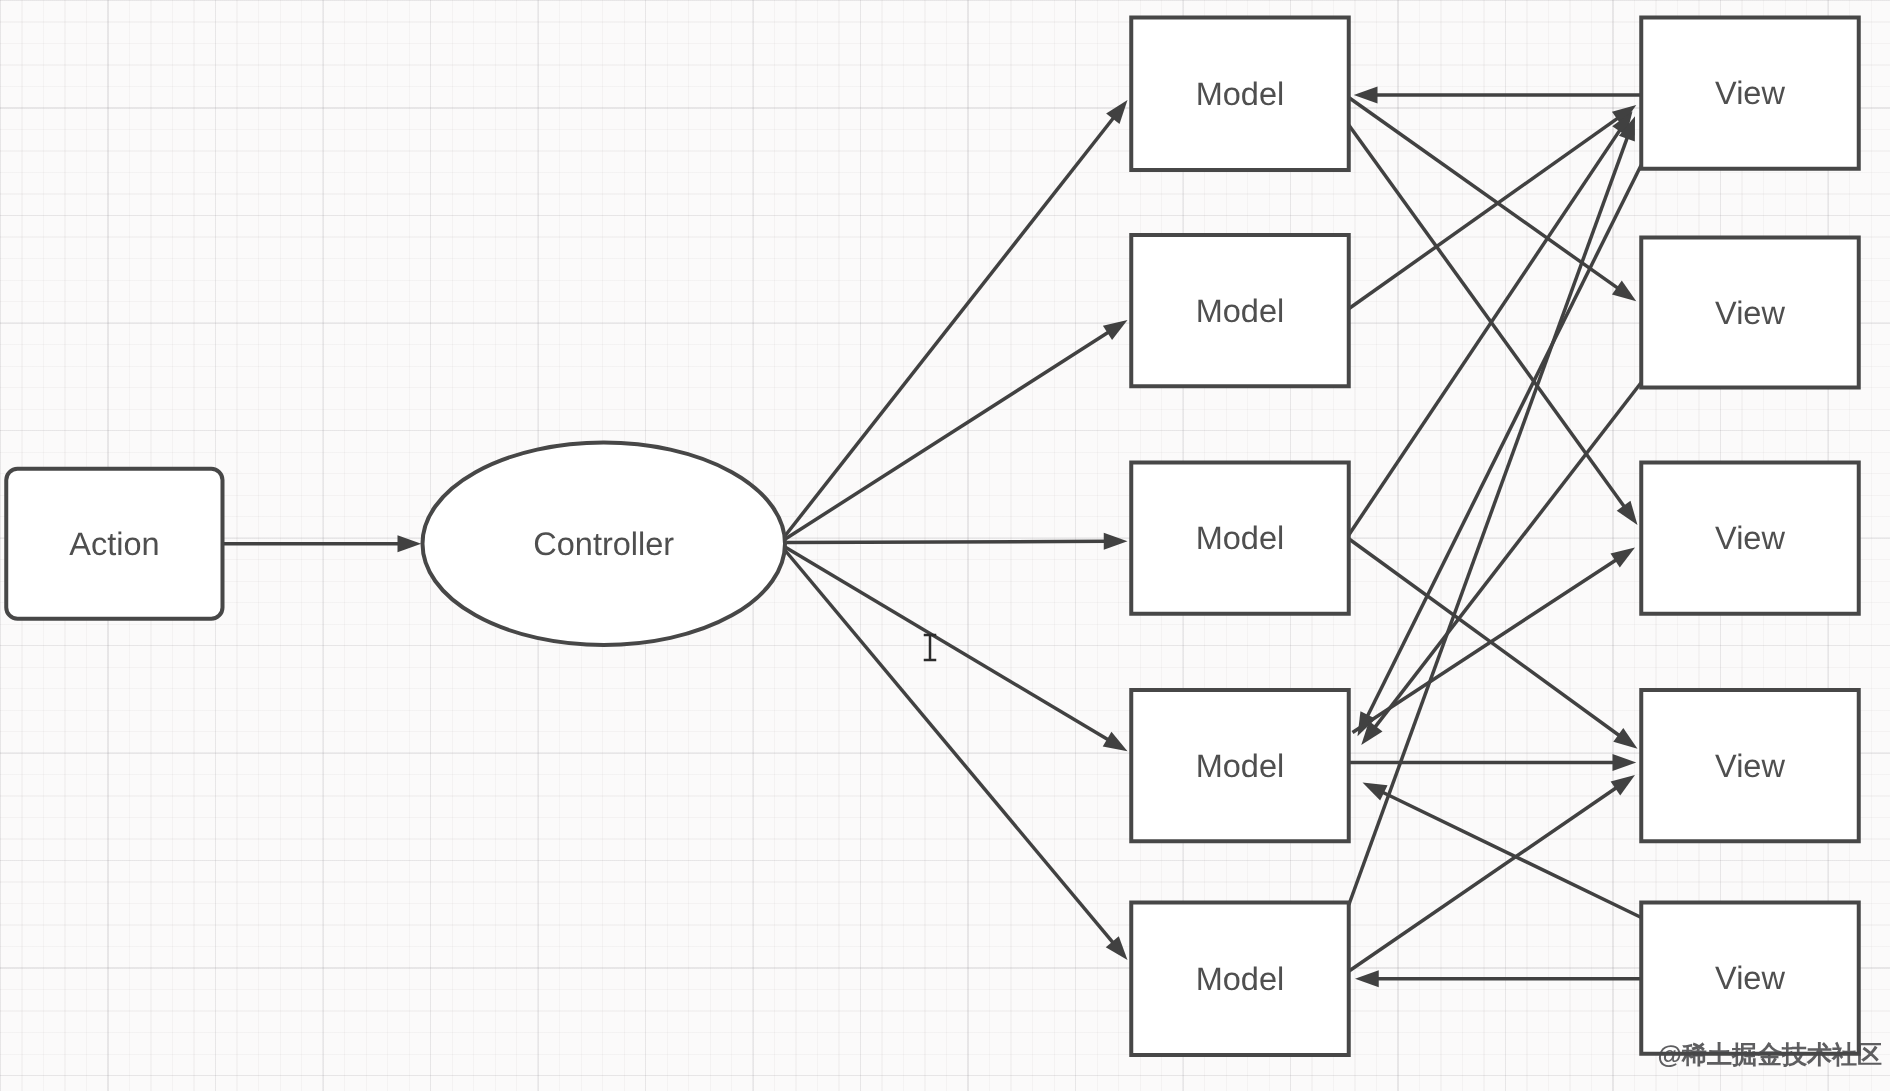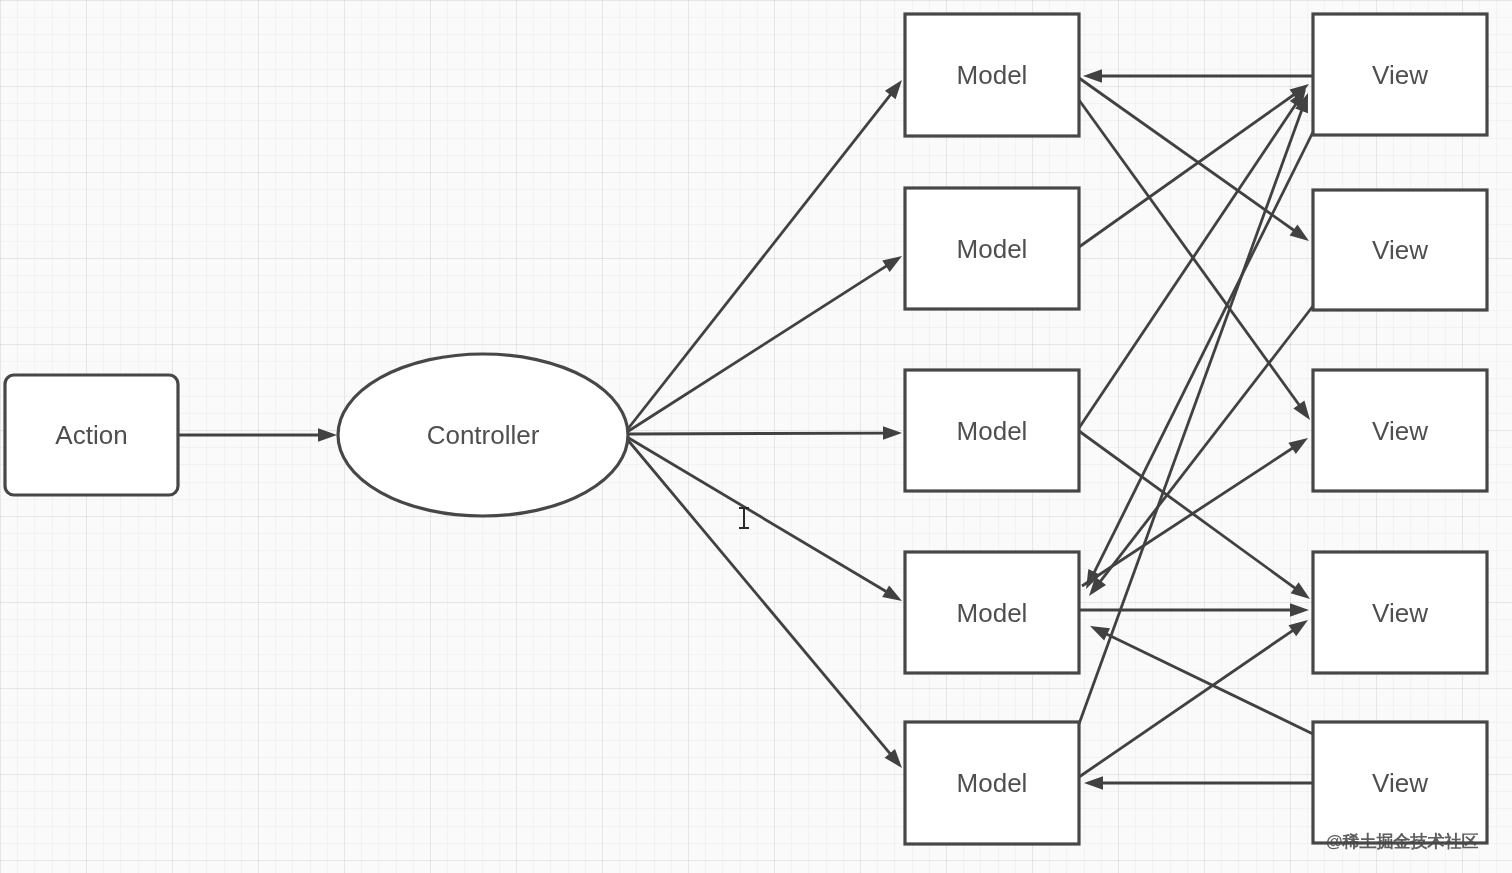--- a/index.html
+++ b/index.html
@@ -26,21 +26,21 @@
   .edge-head{fill:#414141;stroke:none;}
   .wm-center{
     position:absolute;left:981px;top:793px;
     font-size:45px;font-weight:bold;letter-spacing:2px;
     color:rgba(168,168,170,0.42);
     white-space:nowrap;z-index:5;pointer-events:none;
     font-family:"Liberation Sans", sans-serif;
   }
   .wm-corner{
     position:absolute;left:1326px;top:830px;
-    font-size:17px;font-weight:bold;
+    font-size:20px;font-weight:bold;
     color:rgba(72,72,74,0.88);
     white-space:nowrap;z-index:6;pointer-events:none;
     font-family:"Liberation Sans", sans-serif;
   }
 </style>
 </head>
 <body>
 
 <div id="canvas">
   <svg id="diagram-svg" width="1512" height="873" viewBox="0 0 1512 873">

